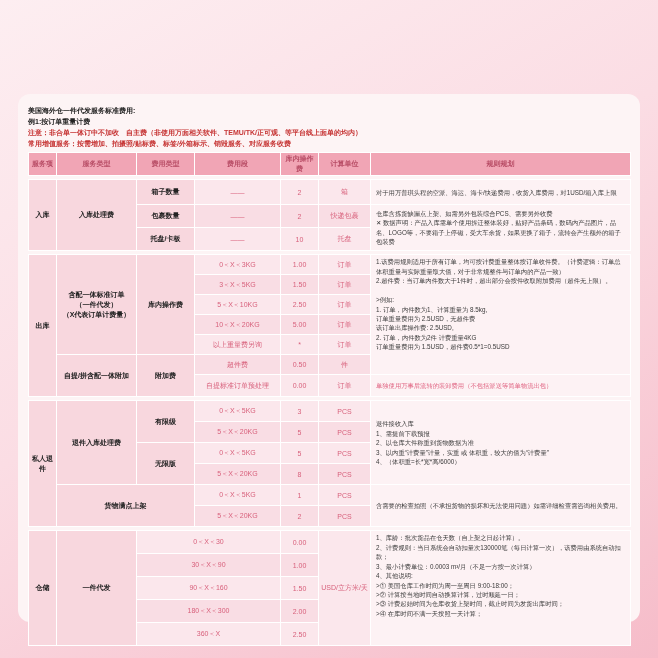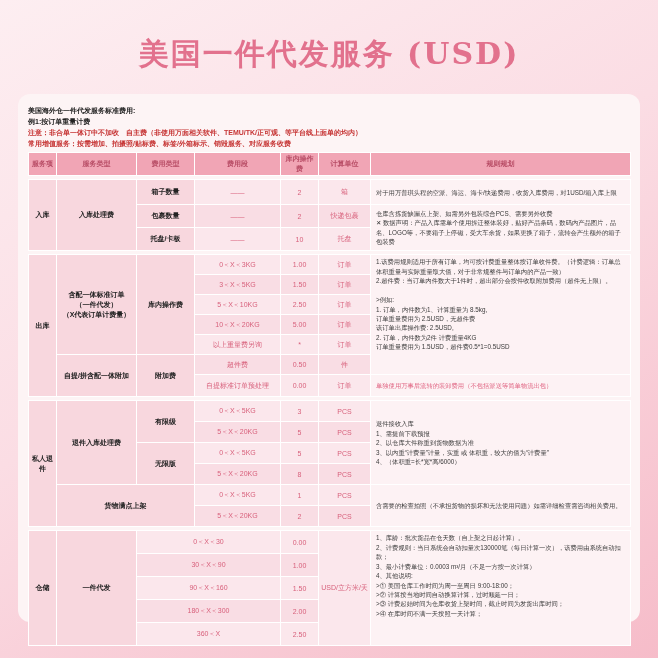--- a/index.html
+++ b/index.html
@@ -41,21 +41,20 @@
   .c-rules.pink{color:#e06482;}
   .r-s1 td{height:20px;}
   .r-s2 td{height:17px;}
   .r-s3 td{height:18px;}
   .r-s4 td{height:20px;}
 </style>
 </head>
 <body>
 
 <div class="stage">
-  <div class="title">美国一件代发服务 (USD)</div>
 
   <div class="card">
     <div class="intro">
       <div>美国海外仓一件代发服务标准费用:</div>
       <div>例1:按订单重量计费</div>
       <div class="red">注意：非合单一体订中不加收　自主费（非使用万面相关软件、TEMU/TK/正可观、等平台线上面单的均内）</div>
       <div class="red">常用增值服务：按需增加、拍摄照/贴标费、标签/外箱标示、销毁服务、对应服务收费</div>
     </div>
 
     <table class="sec">

